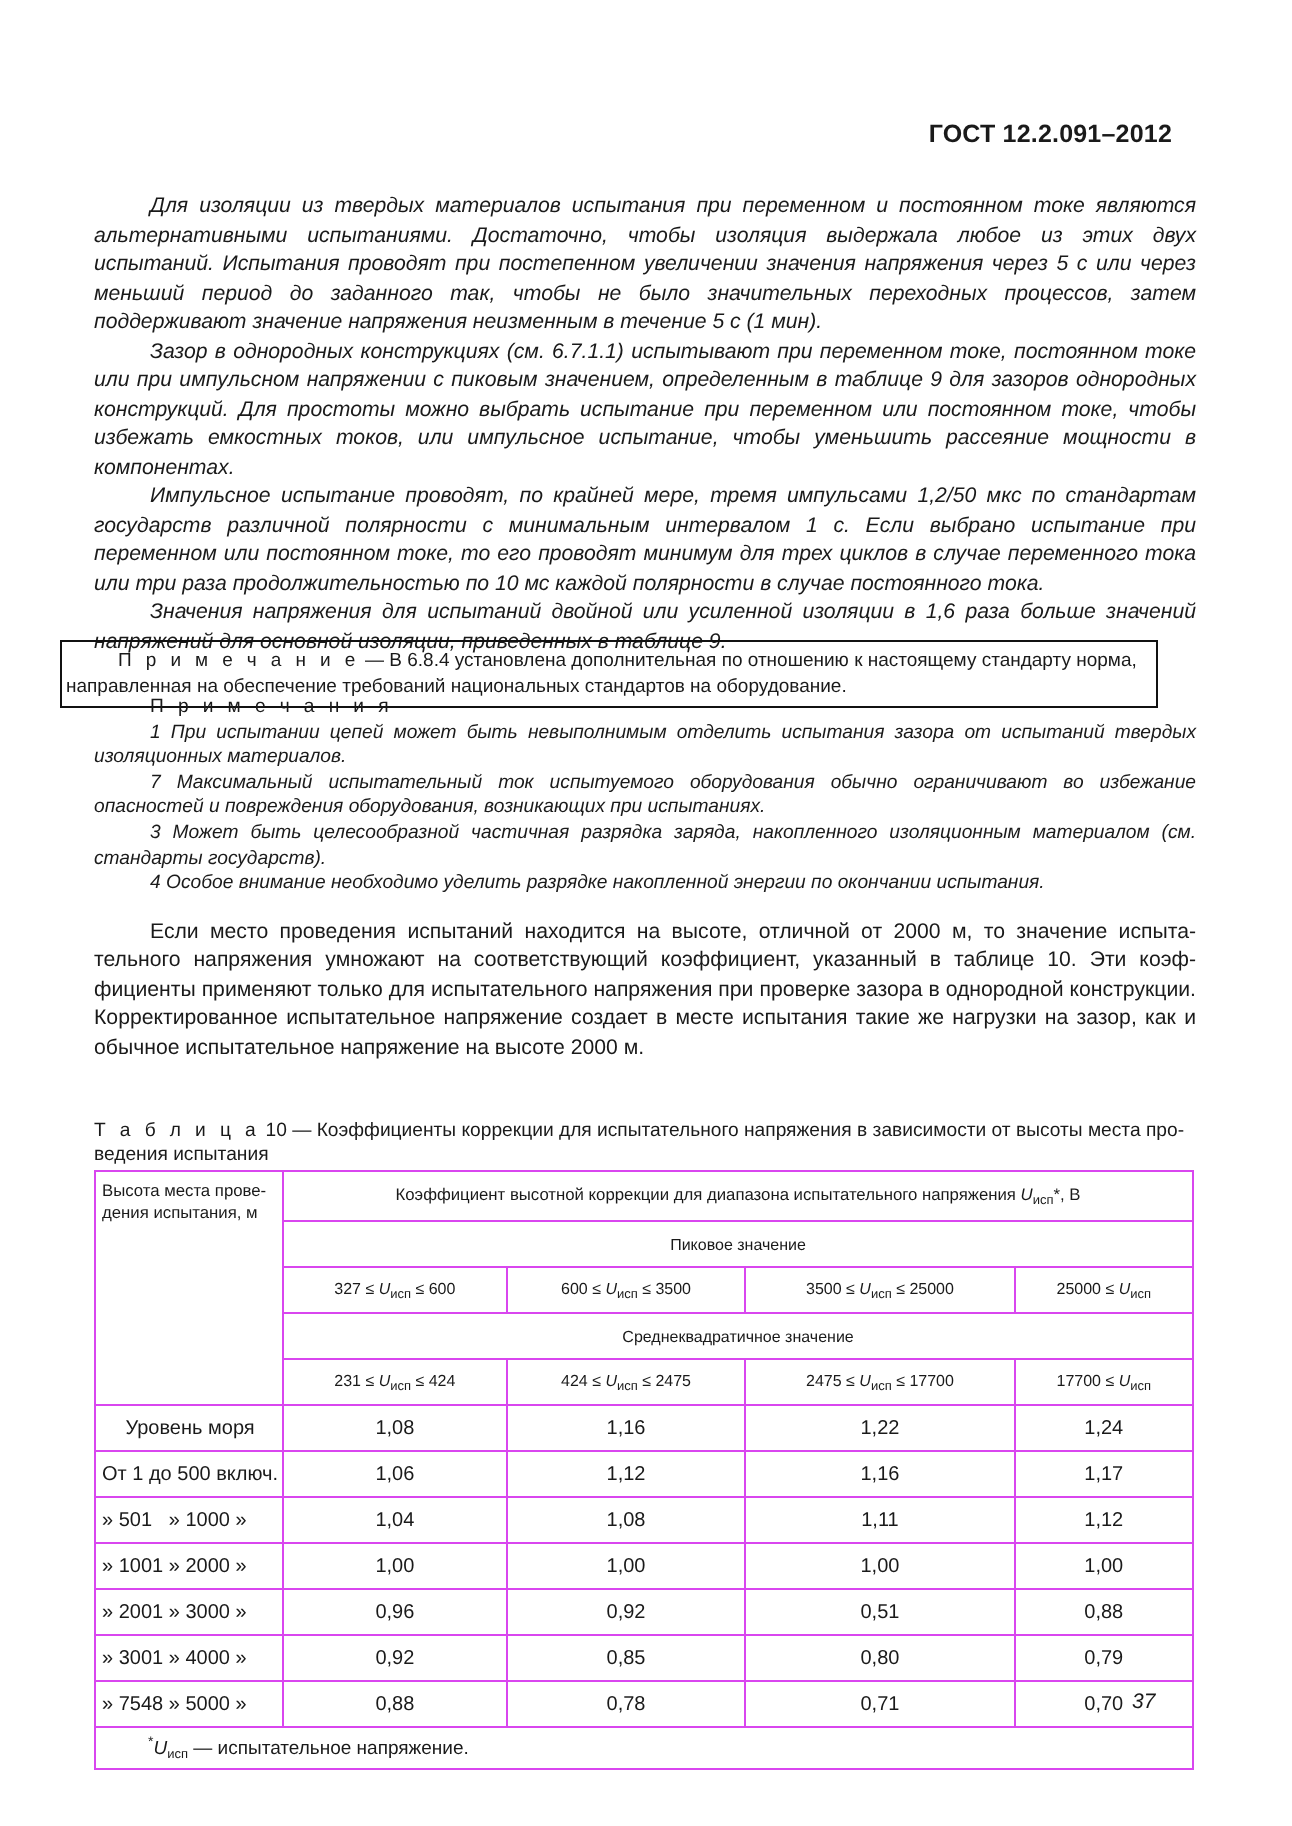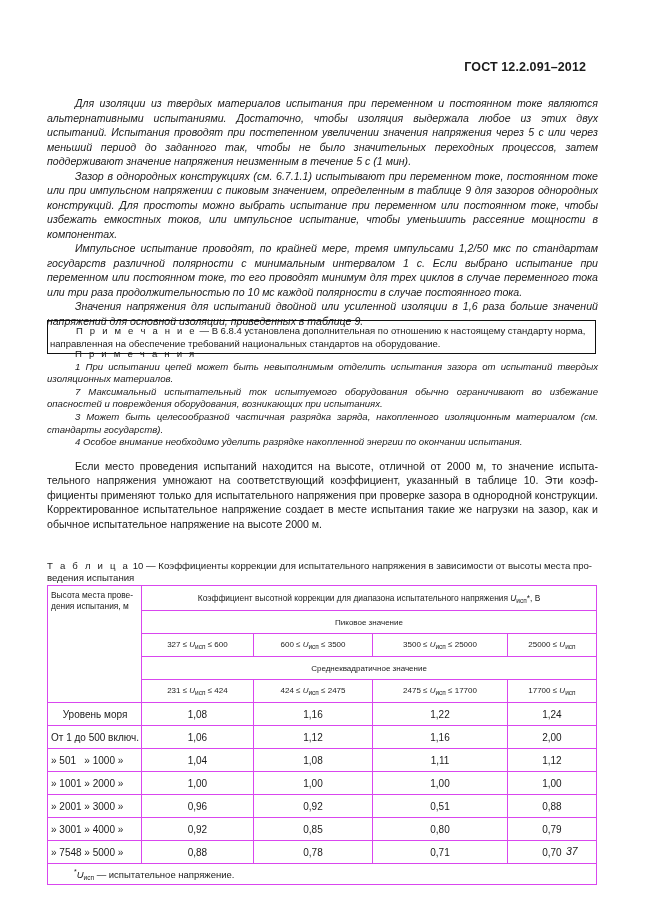--- a/index.html
+++ b/index.html
@@ -4,21 +4,21 @@
 <style>
   html, body { margin: 0; padding: 0; background: #ffffff; }
   body { width: 646px; height: 913px; position: relative; overflow: hidden;
          font-family: "Liberation Sans", sans-serif; color: #1a1a1a; }
   .page { position: absolute; left: 0; top: 0; width: 646px; height: 913px; }
   .header { position: absolute; top: 60px; right: 60px; font-weight: bold; font-size: 12.5px; letter-spacing: 0.1px; }
   .body-text { position: absolute; left: 47px; width: 551px; font-size: 10.6px; line-height: 14.5px; text-align: justify; }
   .italic p { font-style: italic; }
   p { margin: 0; text-indent: 28px; hyphens: manual; }
   .p1 { top: 96px; }
-  .note-box { position: absolute; left: 47px; top: 320px; width: 549px; border: 1.6px solid #111; padding: 3px 2px 3px 2px; box-sizing: border-box; font-size: 9.5px; line-height: 13px; }
+  .note-box { position: absolute; left: 30px; top: 320px; width: 549px; border: 1.6px solid #111; padding: 3px 2px 3px 2px; box-sizing: border-box; font-size: 9.5px; line-height: 13px; }
   .note-box p { text-indent: 26px; }
   .spaced { letter-spacing: 2.2px; }
   .notes { position: absolute; left: 47px; top: 348px; width: 551px; font-size: 9.6px; line-height: 12.6px; text-align: justify; }
   .notes p { font-style: italic; }
   .notes .notes-title { font-style: normal; letter-spacing: 2.2px; text-indent: 28px; }
   .sec { position: absolute; left: 47px; top: 459px; width: 551px; font-size: 10.6px; line-height: 14.4px; text-align: justify; }
   .table-caption { position: absolute; left: 47px; top: 560px; width: 551px; font-size: 9.6px; line-height: 12px; }
   table.t10 { position: absolute; left: 47px; top: 585px; width: 550px; border-collapse: collapse; font-size: 9px; }
   table.t10 td { border: 1px solid #d946ef; text-align: center; vertical-align: middle; padding: 0 2px; }
   .hdr1 td { height: 24px; }
@@ -96,21 +96,21 @@
           <td>1,08</td>
           <td>1,16</td>
           <td>1,22</td>
           <td>1,24</td>
         </tr>
         <tr class="data">
           <td class="rowlabel" style="white-space: pre;">От 1 до 500 включ.</td>
           <td>1,06</td>
           <td>1,12</td>
           <td>1,16</td>
-          <td>2,00</td>
+          <td>1,17</td>
         </tr>
         <tr class="data">
           <td class="rowlabel" style="white-space: pre;">» 501   » 1000 »</td>
           <td>1,04</td>
           <td>1,08</td>
           <td>1,11</td>
           <td>1,12</td>
         </tr>
         <tr class="data">
           <td class="rowlabel" style="white-space: pre;">» 1001 » 2000 »</td>

